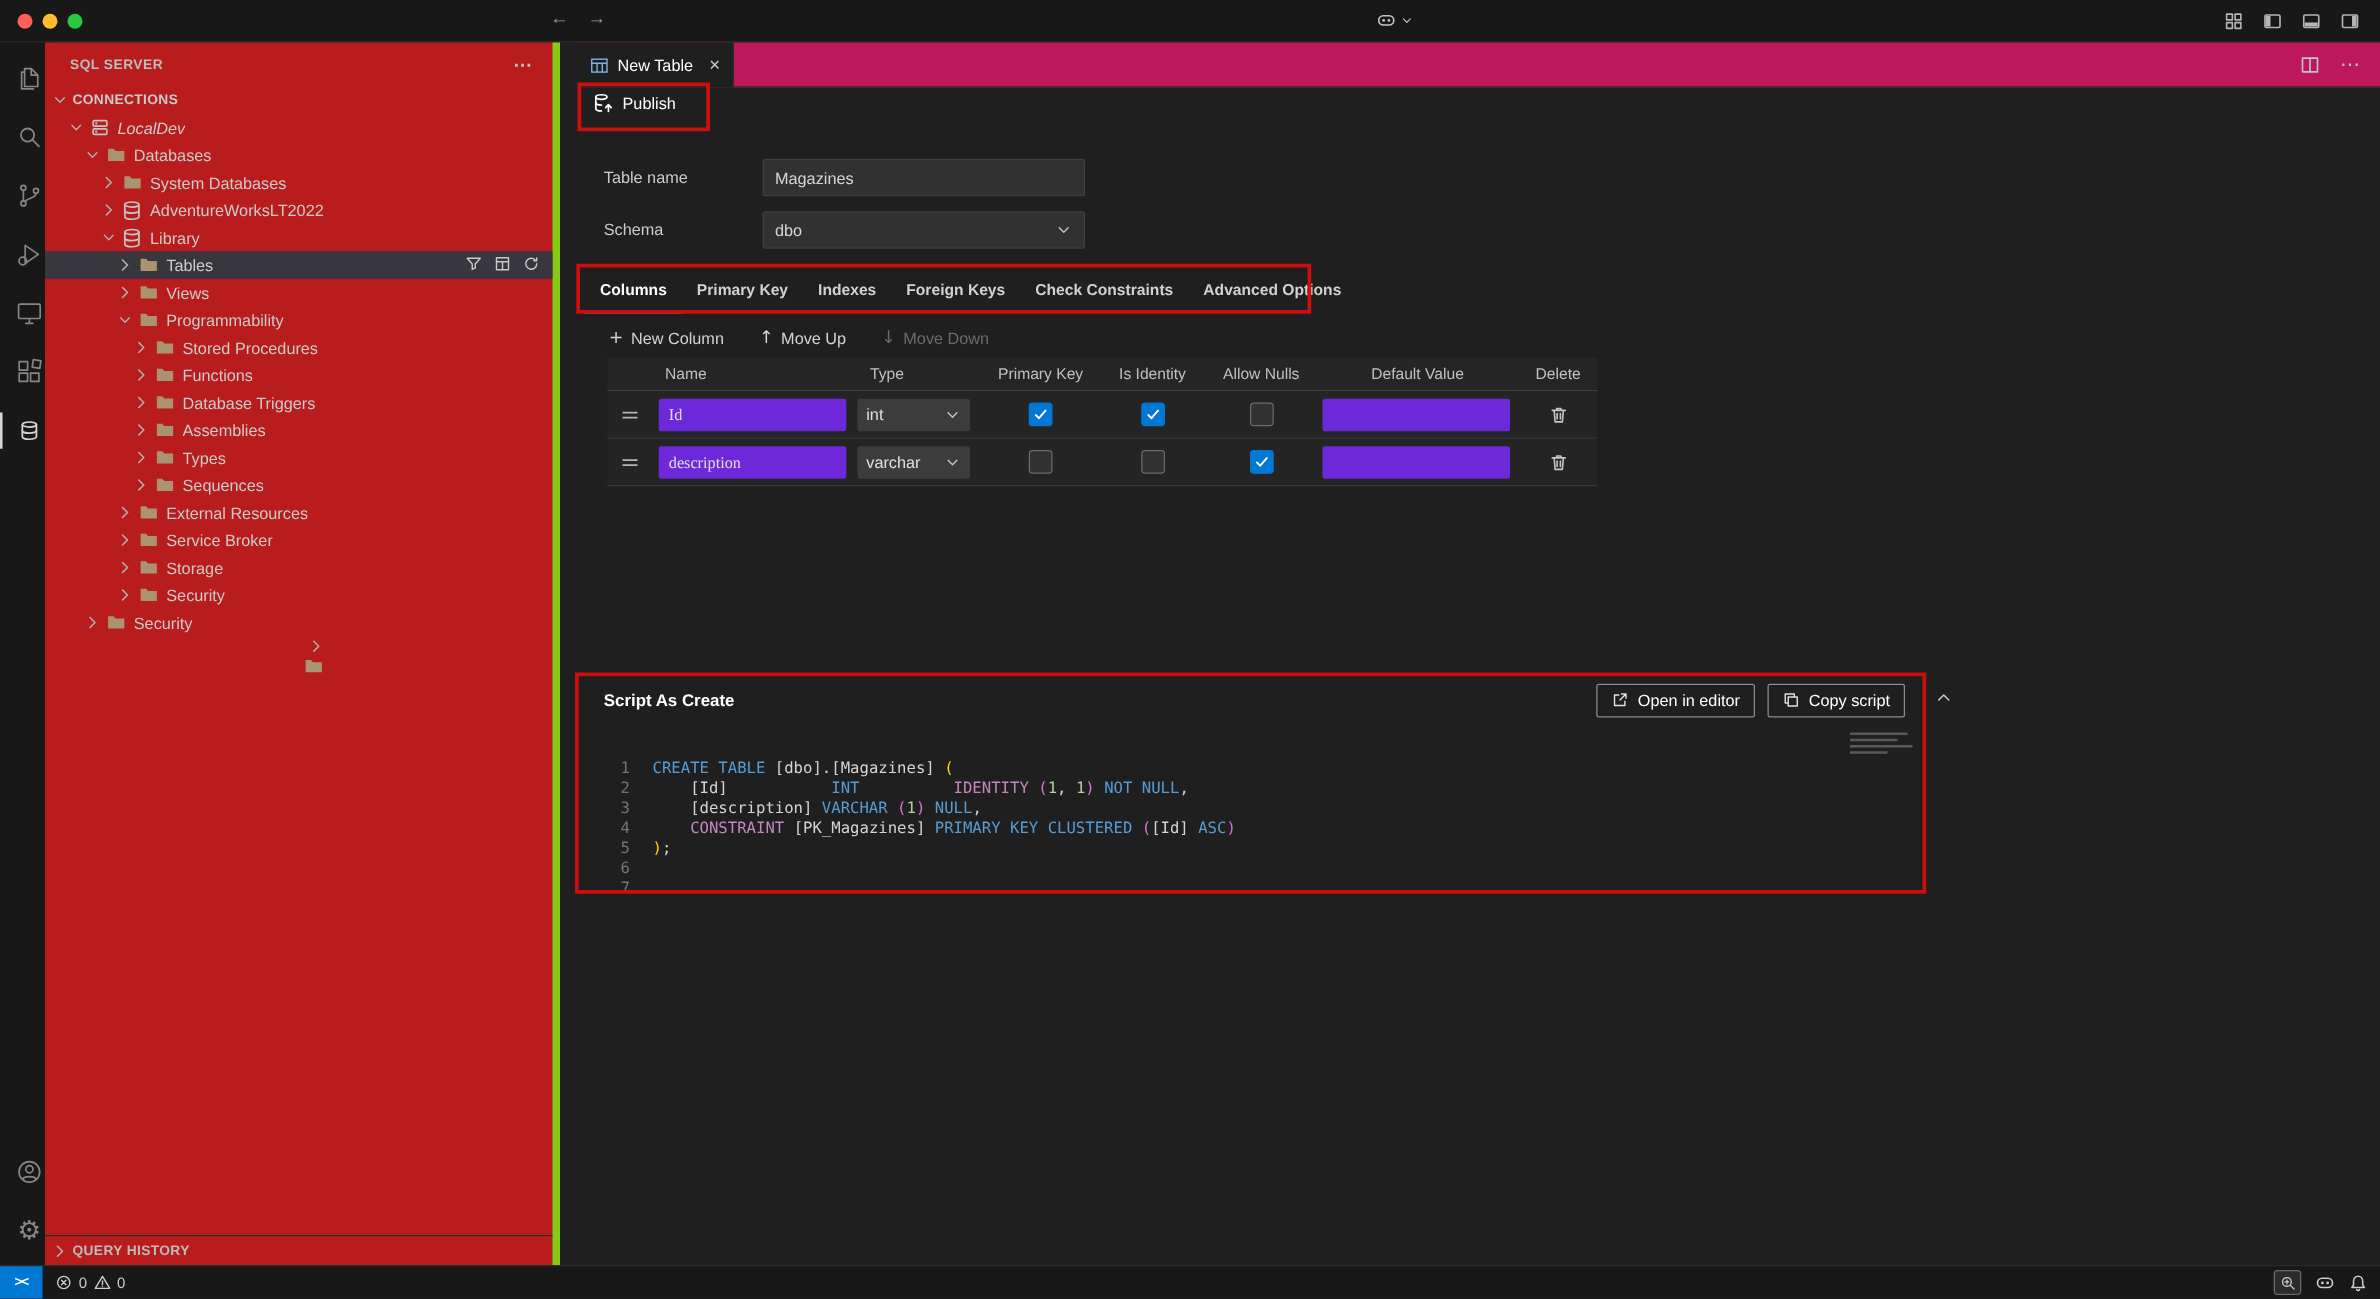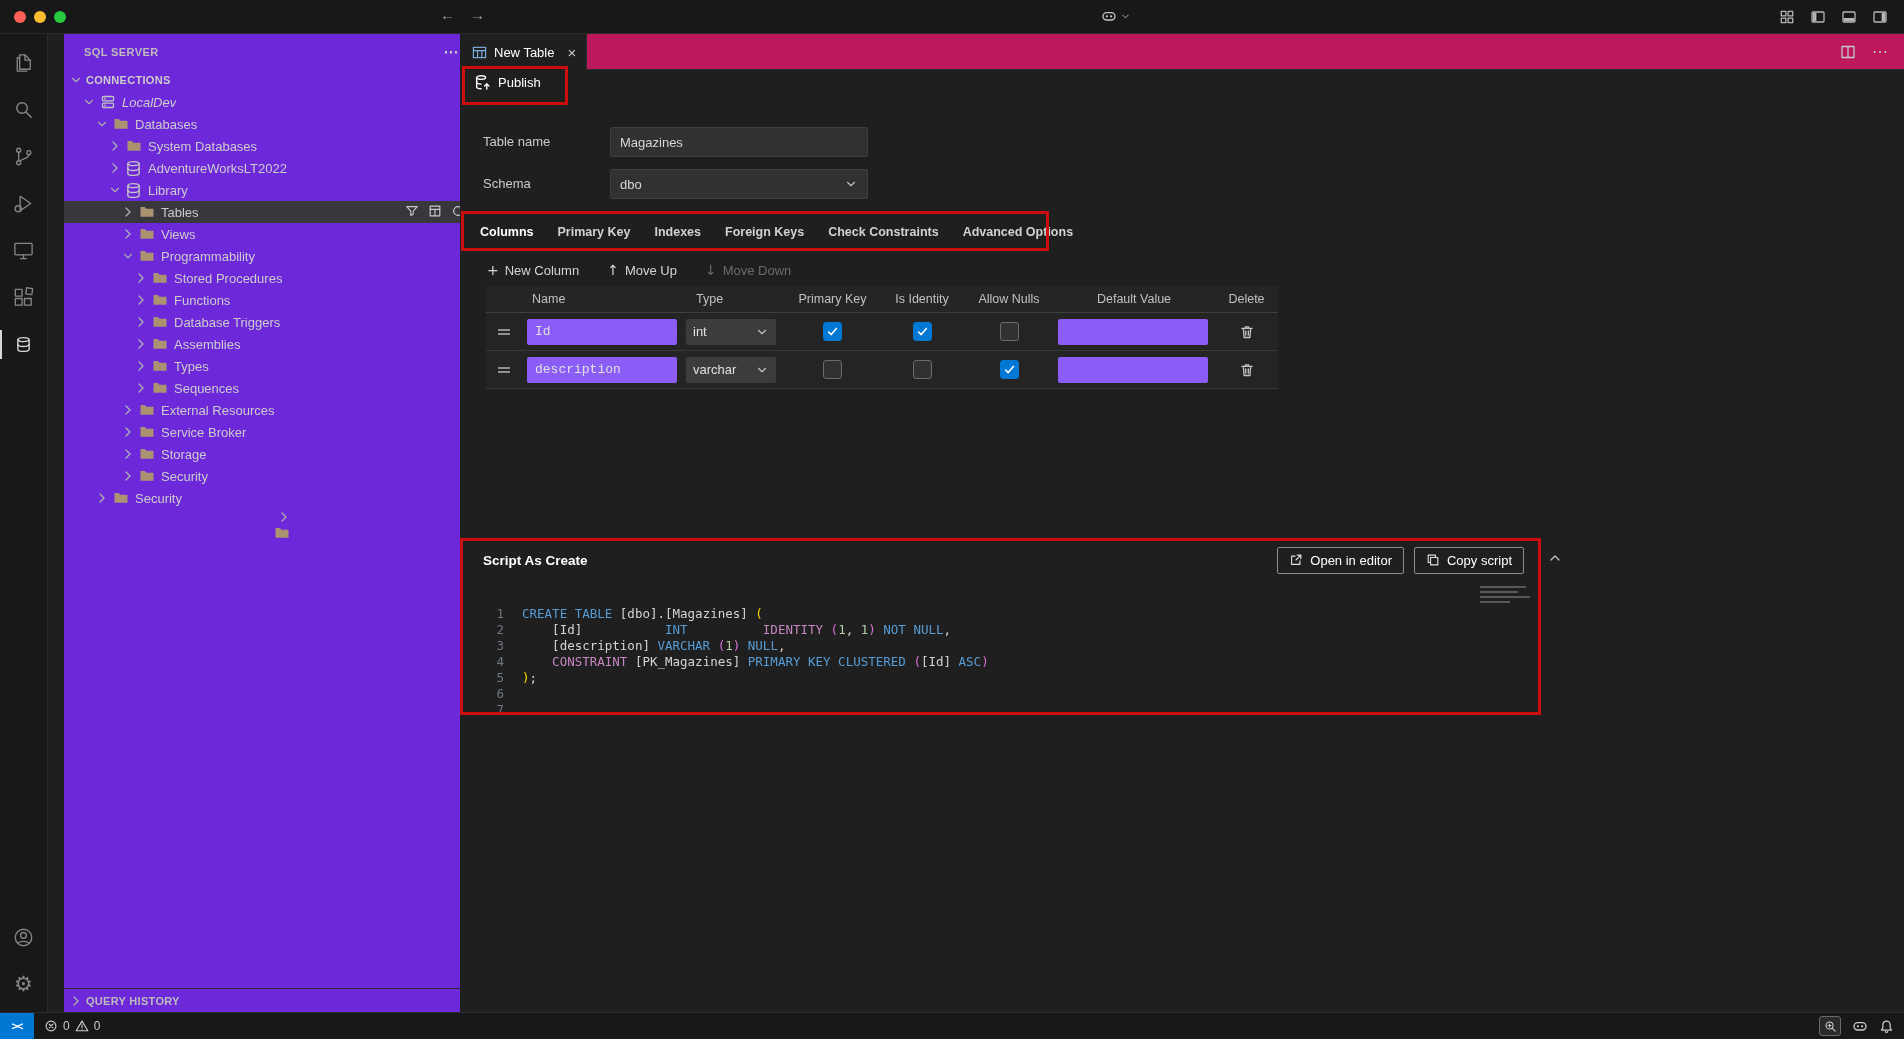--- a/index.html
+++ b/index.html
@@ -23,21 +23,21 @@
 
   
   .activitybar{position:absolute;left:0;top:34px;width:48px;height:978px;background:#181818;border-right:1px solid #2b2b2b;
     display:flex;flex-direction:column;align-items:center;padding-top:5px}
   .ab-item{width:48px;height:47px;display:flex;align-items:center;justify-content:center;color:#868686;position:relative;cursor:pointer}
   .ab-item.active{color:#d7d7d7}
   .ab-item.active::before{content:"";position:absolute;left:0;top:9px;bottom:9px;width:2px;background:#d7d7d7}
   .ab-bottom{margin-top:auto;margin-bottom:4px;display:flex;flex-direction:column;align-items:center}
 
   
-  .sidebar{position:absolute;left:64px;top:34px;width:412px;height:978px;background:#6d28d9;border-right:1px solid #84cc16}
+  .sidebar{position:absolute;left:36px;top:34px;width:412px;height:978px;background:#b91c1c;border-right:6px solid #84cc16}
   .sb-title{height:35px;display:flex;align-items:center;padding:0 16px 0 20px;font-size:11px;font-weight:700;
     letter-spacing:.4px;color:#bdbdbd}
   .sb-title .more{margin-left:auto;color:#c5c5c5;font-size:15px;cursor:pointer}
   #tree{position:absolute;left:0;top:35px;right:0}
   .tree-row{height:22px;display:flex;align-items:center;font-size:13px;color:#cccccc;cursor:pointer;position:relative}
   .tree-row.selected{background:#37373d}
   .tree-row .chev{width:16px;min-width:16px;color:#b0b0b0;margin-right:2px}
   .tree-row .tree-ic{width:17px;min-width:17px;margin-right:6px;color:#c5c5c5}
   .tree-row.section{font-size:11px;font-weight:700;letter-spacing:.3px}
   .tree-label{white-space:nowrap;overflow:hidden;text-overflow:ellipsis}
@@ -75,22 +75,22 @@
 
   .grid{position:absolute;left:26px;top:252px;width:792px}
   .g-row{display:grid;grid-template-columns:36px 164px 100px 93px 86px 88px 162px 63px;align-items:center}
   .g-head{height:27px;background:#252526;border-bottom:1px solid #3f3f3f}
   .gh-cell{font-size:12.5px;color:#c0c0c0;text-align:center}
   .gh-cell.left{text-align:left;padding-left:10px}
   .g-data{height:38px;background:#242425;border-bottom:1px solid #383839}
   .cell{display:flex;align-items:center}
   .cell.center{justify-content:center}
   .c-handle{justify-content:center;color:#b5b5b5;cursor:grab}
-  .cell-input{width:150px;height:26px;background:#8b5cf6;border:none;border-radius:2px;color:#e0e0e0;font-size:13px;
-    font-family:Liberation Mono, monospace;padding:0 8px;margin-left:5px}
+  .cell-input{width:150px;height:26px;background:#6d28d9;border:none;border-radius:2px;color:#e0e0e0;font-size:13px;
+    font-family:Liberation Serif, serif;padding:0 8px;margin-left:5px}
   .cell-select{width:90px;height:26px;background:#3c3c3c;border-radius:2px;color:#e0e0e0;font-size:13px;display:flex;
     align-items:center;padding:0 7px;cursor:pointer}
   .cell-select .chevd{margin-left:auto;color:#c5c5c5}
   .cb{width:19px;height:19px;border-radius:3px;background:#313131;border:1px solid #6b6b6b;display:flex;align-items:center;
     justify-content:center;cursor:pointer}
   .cb.checked{background:#0078d4;border-color:#0078d4}
   .trash{color:#c5c5c5;cursor:pointer}
 
   
   .script-pane{position:absolute;left:4px;top:508px;width:1072px;height:172px;background:#1f1f1f}

